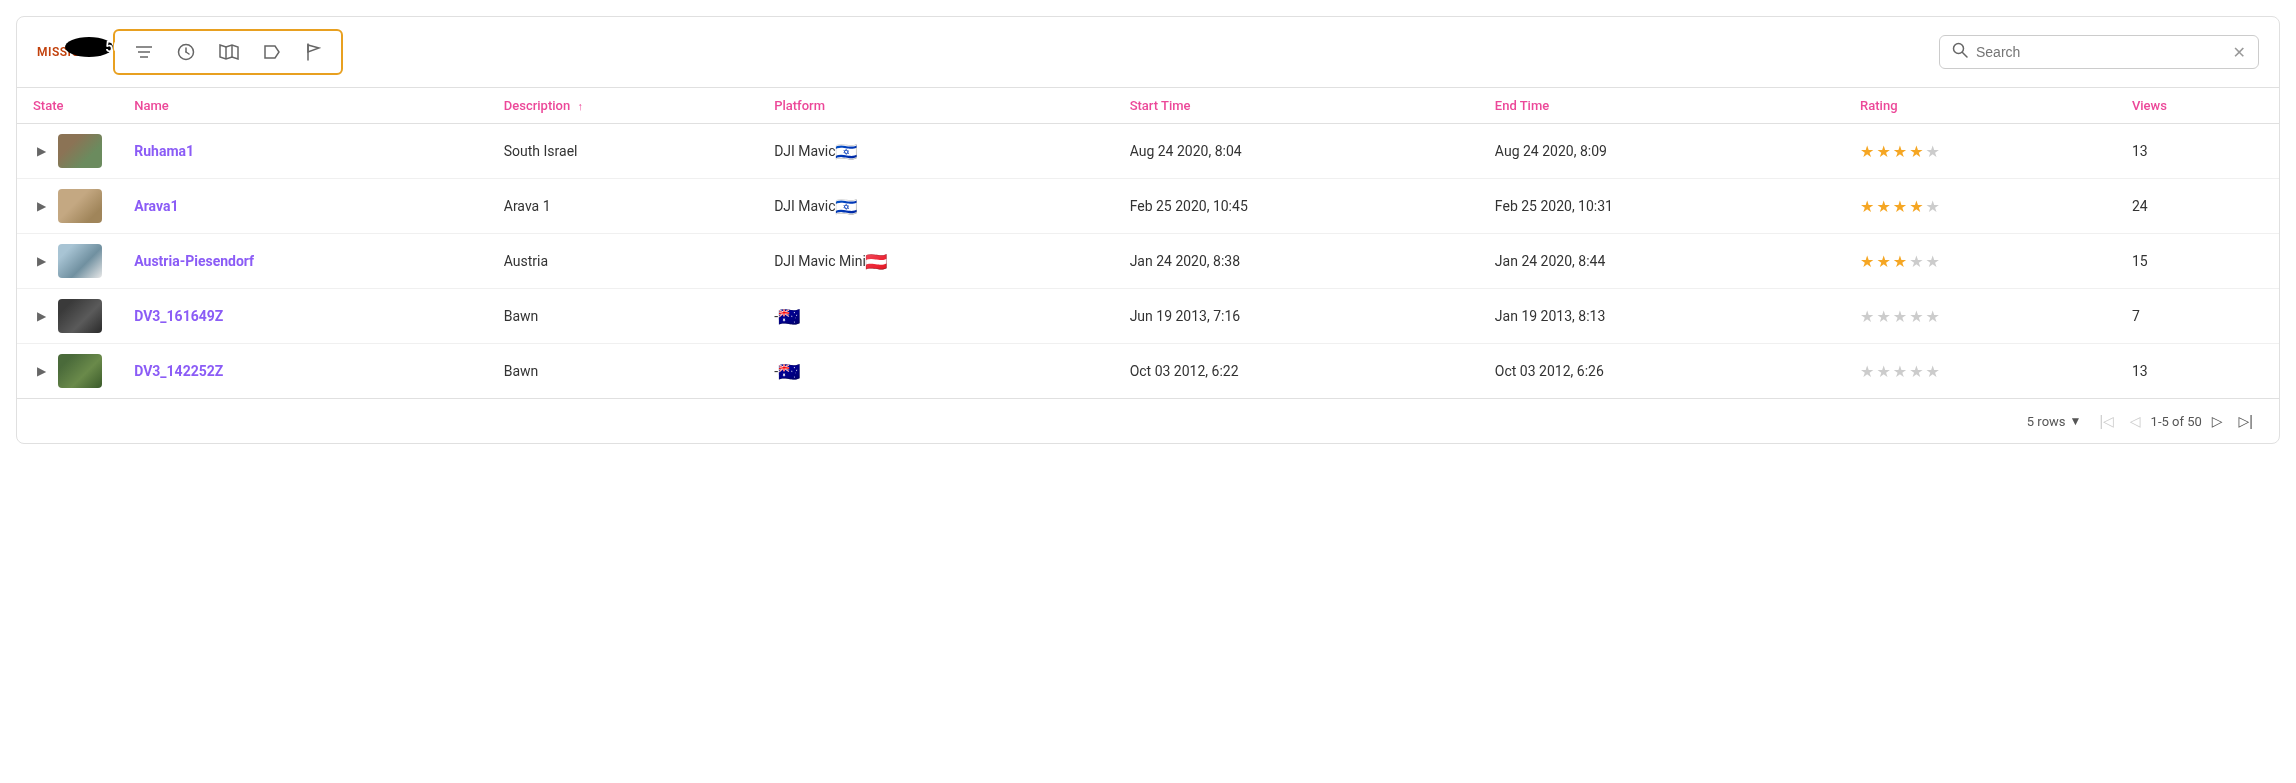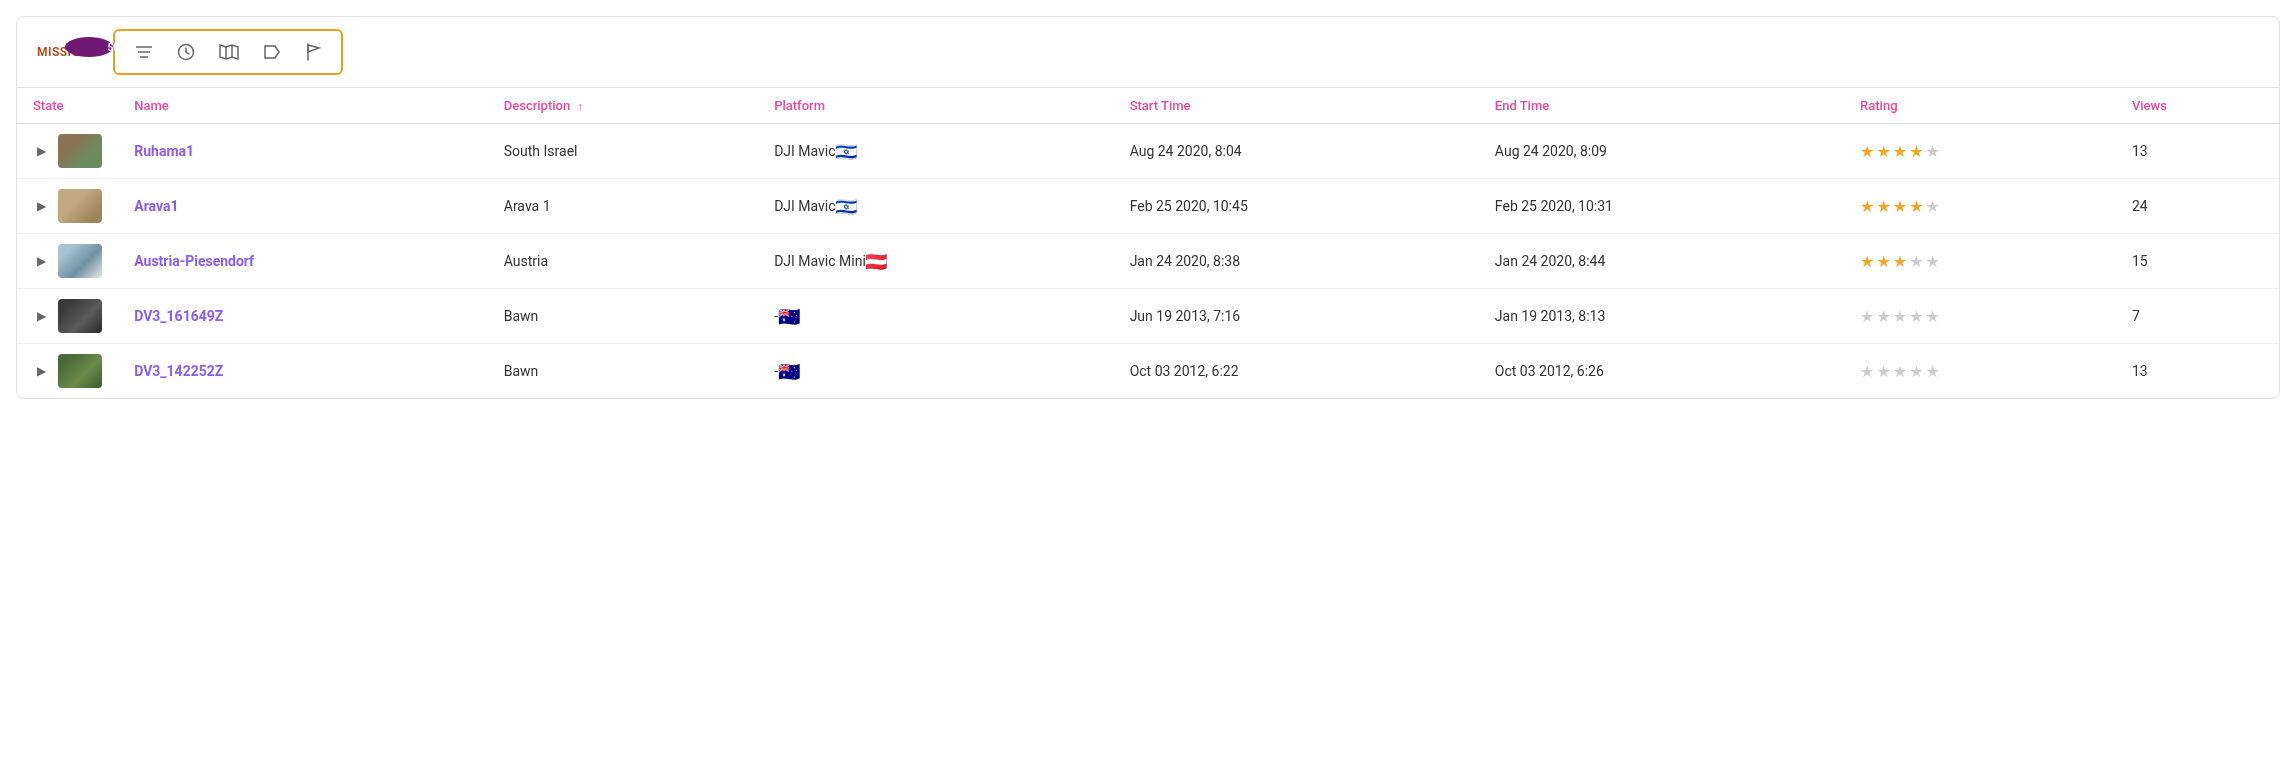--- a/index.html
+++ b/index.html
@@ -36,26 +36,26 @@
     .missions-text {
       font-size: 12px;
       font-weight: 600;
       letter-spacing: 0.5px;
       color: #c2410c;
     }
     .missions-badge {
       position: absolute;
       top: -8px;
       right: -16px;
-      background: #701a75;
+      background: #000000;
       color: white;
       border-radius: 50%;
       width: 20px;
       height: 20px;
-      font-size: 10px;
+      font-size: 14px;
       display: flex;
       align-items: center;
       justify-content: center;
       font-weight: 600;
       padding-left: 48px;
     }
     .toolbar {
       display: flex;
       align-items: center;
       gap: 4px;
@@ -257,20 +257,30 @@
           </svg>
         </button>
         <button class="toolbar-btn" title="Flag">
           <svg width="16" height="18" viewBox="0 0 16 18" fill="none">
             <line x1="3" y1="1" x2="3" y2="17" stroke="#666" stroke-width="1.5" stroke-linecap="round"></line>
             <path d="M3 2 L14 5 L3 9 Z" stroke="#666" stroke-width="1.5" fill="none"></path>
           </svg>
         </button>
       </div>
     </div>
+    <div class="search-box">
+      <span class="search-icon">
+        <svg width="16" height="16" viewBox="0 0 16 16" fill="none">
+          <circle cx="6.5" cy="6.5" r="5" stroke="#666" stroke-width="1.5"></circle>
+          <line x1="10.5" y1="10.5" x2="15" y2="15" stroke="#666" stroke-width="1.5" stroke-linecap="round"></line>
+        </svg>
+      </span>
+      <input type="text" class="search-input" placeholder="Search" style="">
+      <button class="search-clear">✕</button>
+    </div>
   </div>
 
   <table>
     <thead>
       <tr>
         <th style="width:60px;">
           <span>State</span>
         </th>
         <th>
           <span>Name</span>
@@ -433,13 +443,26 @@
               <span class="star empty">★</span>
               <span class="star empty">★</span>
               <span class="star empty">★</span>
             </div>
           </td>
           <td><span>13</span></td>
         </tr>
       </tbody>
   </table>
 
+  <div class="footer">
+    <div class="rows-selector">
+      <span>5 rows</span>
+      <button class="rows-dropdown">▼</button>
+    </div>
+    <div class="pagination">
+      <button class="page-btn" disabled="">|◁</button>
+      <button class="page-btn" disabled="">◁</button>
+      <span>1-5 of 50</span>
+      <button class="page-btn">▷</button>
+      <button class="page-btn">▷|</button>
+    </div>
+  </div>
 </div>
 
 </body></html>

